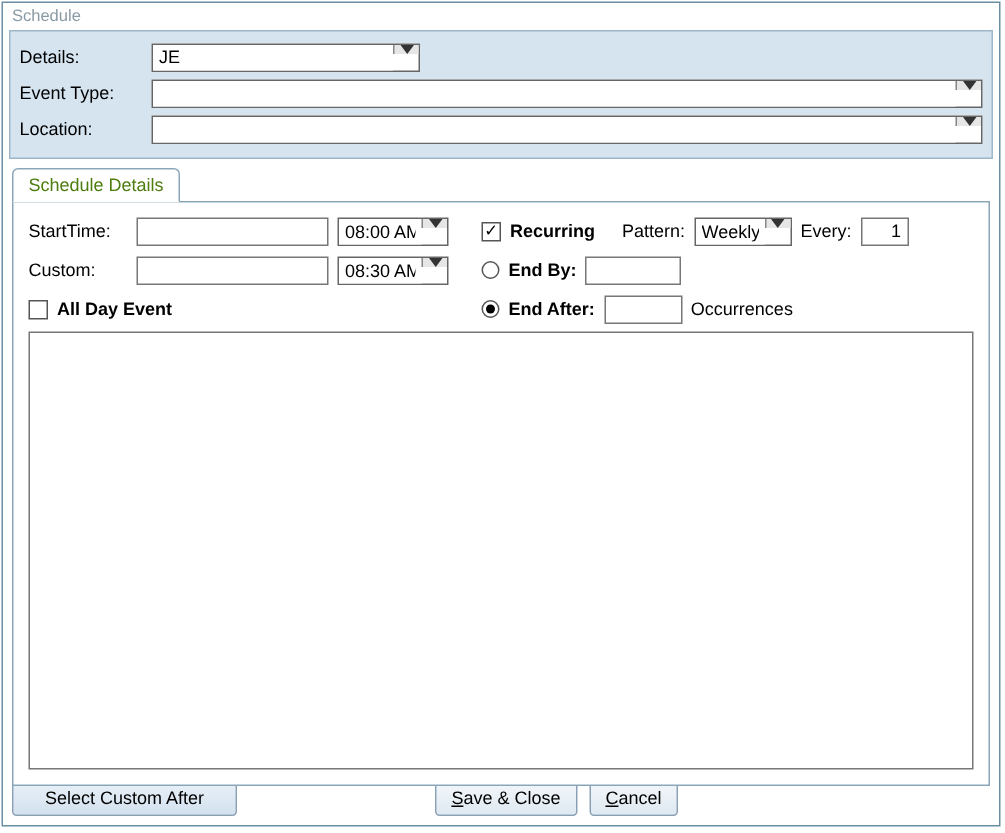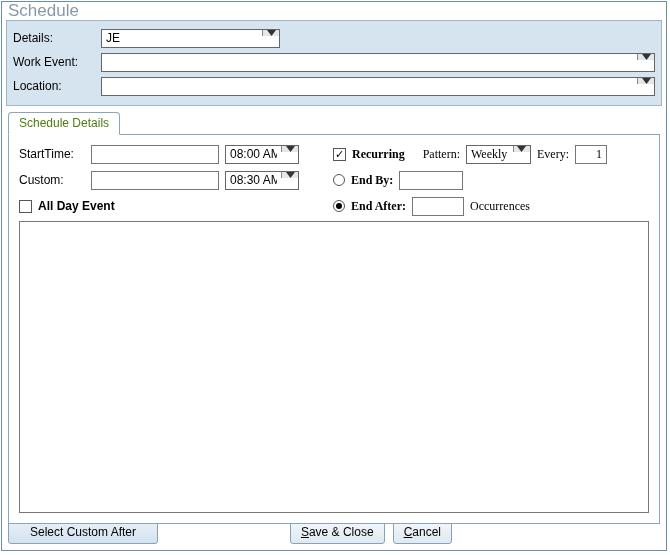--- a/index.html
+++ b/index.html
@@ -16,21 +16,21 @@
   .frame {
     border: 1px solid #6a8fa4;
     width: 666px;
     height: 550px;
     margin: 1px;
     position: relative;
     background: #fff;
   }
   .title {
     color: #8a9aa4;
-    font-size: 17px;
+    font-size: 11px;
     padding: 2px 4px 0 6px;
     line-height: 14px;
   }
   .header-panel {
     background: #d6e4ef;
     border: 1px solid #9db7c8;
     margin: 2px 4px 4px 4px;
     padding: 4px 6px 6px 6px;
   }
   .header-row {
@@ -154,23 +154,22 @@
     position: absolute;
     left: 10px; right: 10px; top: 86px; bottom: 10px;
     background: #fff;
   }
   .pat-combo input { width: 46px; }
   .numbox { width: 32px; text-align: right; }
   .occbox { width: 52px; }
   .endbybox { width: 64px; }
   .col-right {
     position: absolute;
-    left: 324px;
+    left: 312px;
     top: 8px;
-    font-family: Liberation Serif, serif;
   }
   .col-right .row { height: 22px; margin-bottom: 4px; }
 
   .footer {
     position: absolute;
     left: 6px; right: 6px; bottom: 6px;
     display: flex;
     align-items: center;
     gap: 8px;
   }
@@ -202,21 +201,21 @@
       <div class="combo emp">
         <input value="JE" style="">
         <div class="drop">
           <svg width="9" height="6">
               <polygon points="0,0 9,0 4.5,6" fill="#333"></polygon>
             </svg>
         </div>
       </div>
     </div>
     <div class="header-row">
-      <div class="header-label">Work Event:</div>
+      <div class="header-label">Event Type:</div>
       <div class="combo full">
         <input value="" style="">
         <div class="drop">
           <svg width="9" height="6">
               <polygon points="0,0 9,0 4.5,6" fill="#333"></polygon>
             </svg>
         </div>
       </div>
     </div>
     <div class="header-row">

